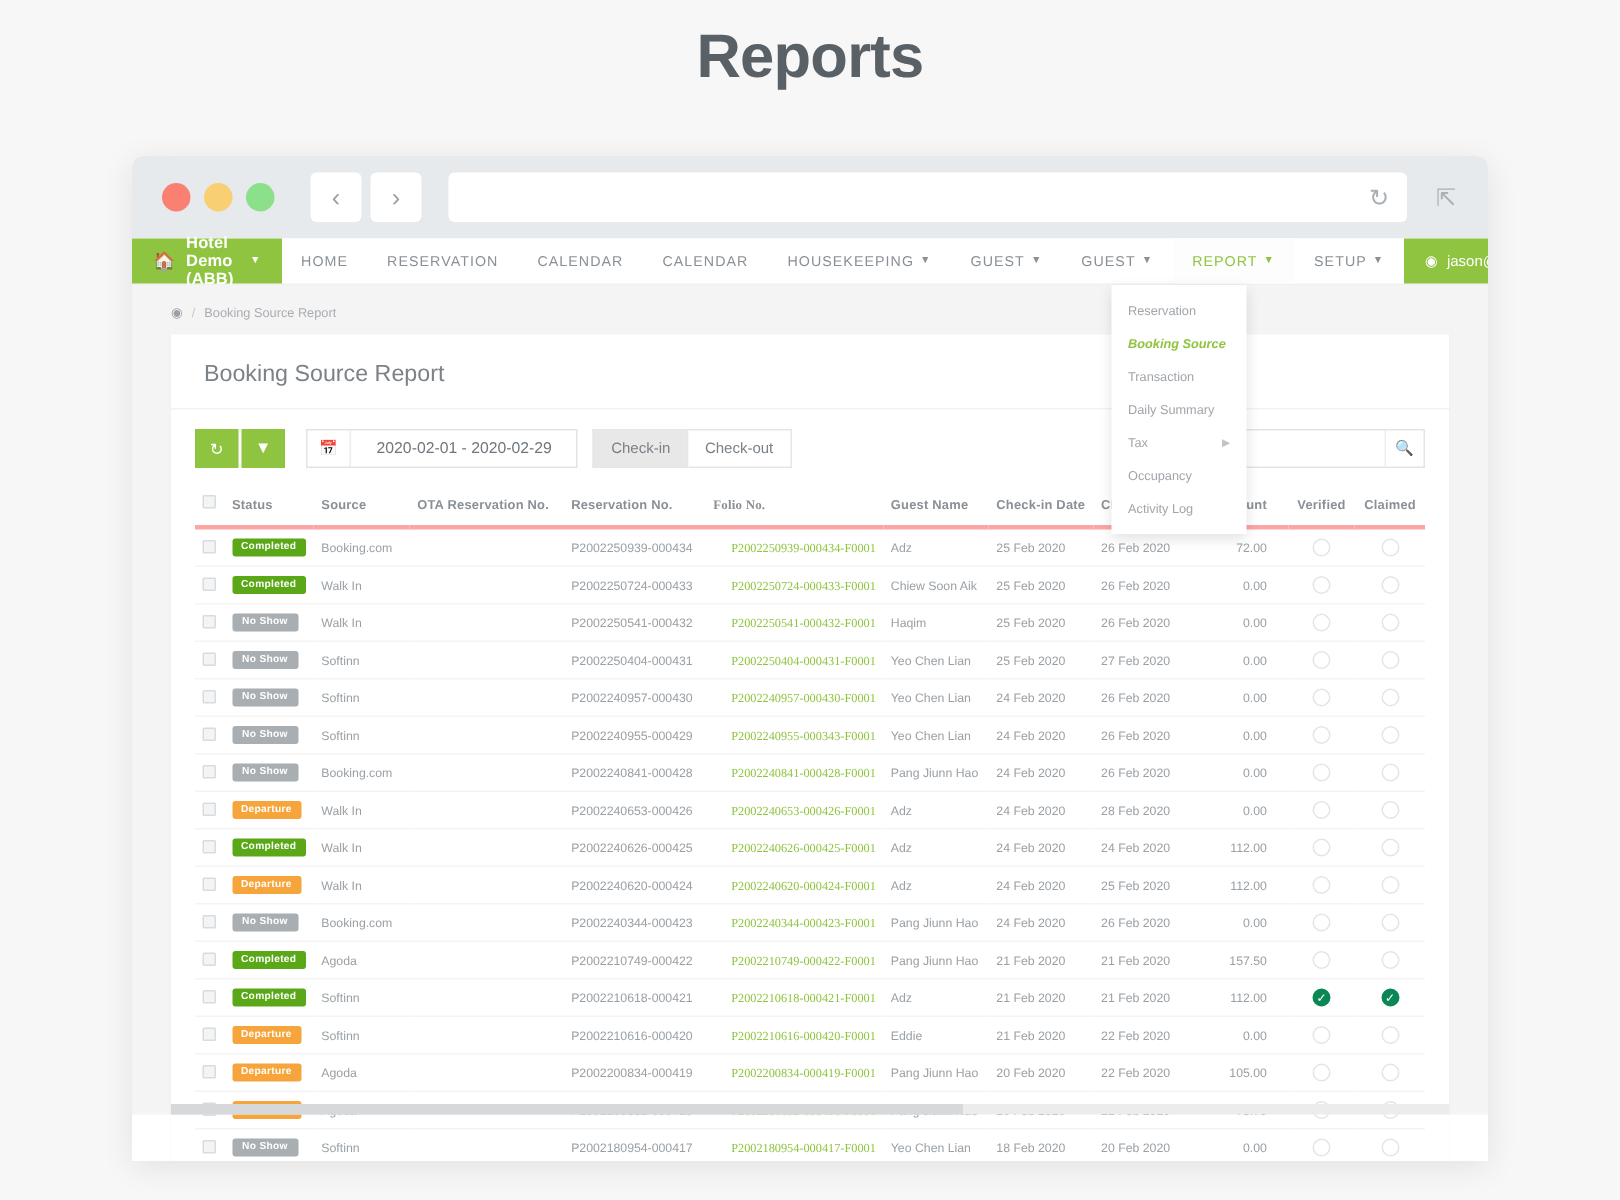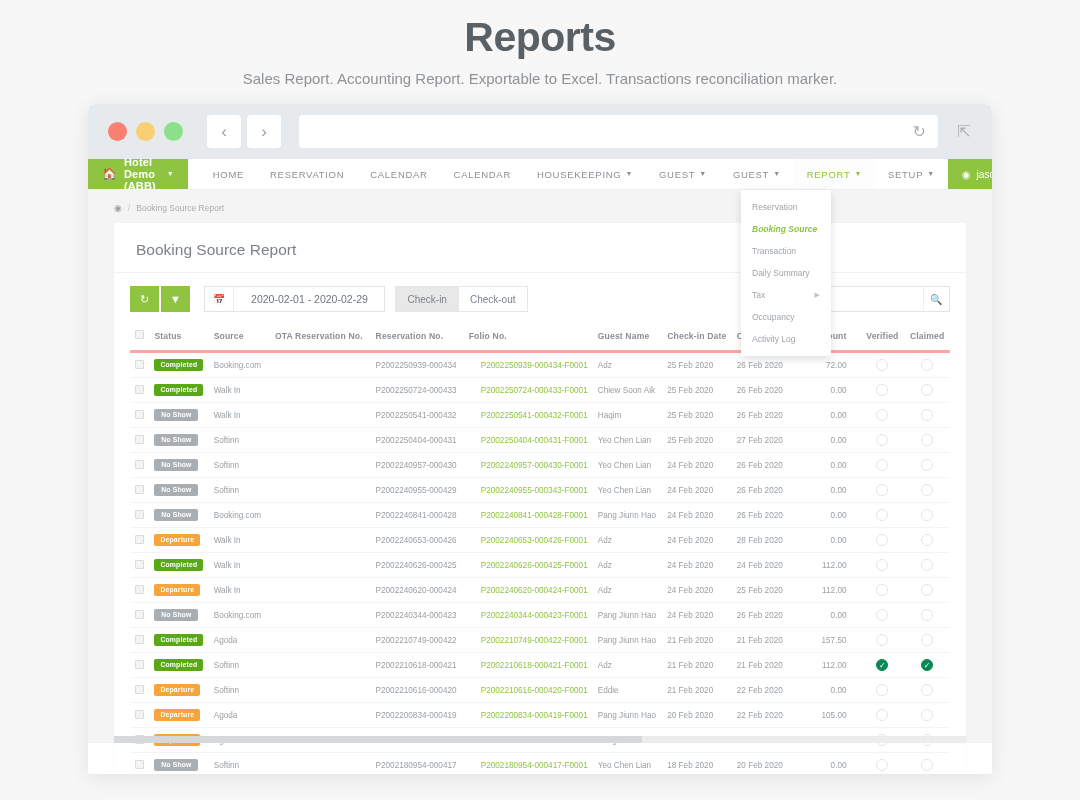--- a/index.html
+++ b/index.html
@@ -60,21 +60,21 @@
     background: #fff; font-size: 9.5px;
     border-bottom: 1px solid #f0f0f0;
     position: relative;
   }
   .brand {
     background: #8ec43f; color: #fff; display: flex; align-items: center;
     gap: 7px; padding: 0 14px; font-size: 11px; font-weight: bold;
     letter-spacing: 0.1px;
   }
   .brand .home-ico { font-size: 12px; }
-  .navitems { display: flex; align-items: stretch; padding-left: 12px; }
+  .navitems { display: flex; align-items: stretch; }
   .navitem {
     display: flex; align-items: center; padding: 0 13px;
     color: #8a9096; letter-spacing: 0.7px; white-space: nowrap;
   }
   .navitem.active { color: #8ec43f; background: #fdfdfd; }
   .caret { font-size: 7px; margin-left: 4px; position: relative; top: -1px; }
   .nav-spacer { flex: 1; }
   .account {
     background: #8ec43f; color: #fff; display: flex; align-items: center;
     gap: 6px; padding: 0 14px; font-size: 10px; white-space: nowrap;
@@ -168,21 +168,21 @@
   }
   tbody td {
     font-size: 8.2px; color: #9aa0a5; padding: 6px 5px;
     border-bottom: 1px solid #f4f4f4; white-space: nowrap;
   }
   .col-chk { width: 22px; }
   .col-status { width: 62px; }
   .col-source { width: 88px; }
   .col-ota { width: 120px; }
   .col-res { width: 108px; }
-  .col-folio { width: 118px; }
+  .col-folio { width: 118px; font-family: Liberation Serif, serif; }
   .col-guest { width: 78px; }
   .col-in { width: 72px; }
   .col-out { width: 72px; }
   .col-amt { width: 62px; text-align: right; }
   .col-ver { width: 54px; text-align: center; }
   .col-clm { width: 54px; text-align: center; }
   th.col-amt, td.col-amt { text-align: right; padding-right: 14px; }
   th.col-ver, td.col-ver, th.col-clm, td.col-clm { text-align: center; }
 
   .chk {
@@ -212,21 +212,20 @@
   }
   .scrollbar .thumb {
     width: 62%; height: 100%; background: #d6d8da;
   }
 </style>
 </head>
 <body>
 
 <div class="hero">
   <div class="hero-title">Reports</div>
-  <div class="hero-sub">Sales Report. Accounting Report. Exportable to Excel. Transactions reconciliation marker.</div>
 </div>
 
 <div class="browser">
 
   <div class="chrome">
     <div class="dots">
       <div class="dot red"></div>
       <div class="dot yellow"></div>
       <div class="dot green"></div>
     </div>

